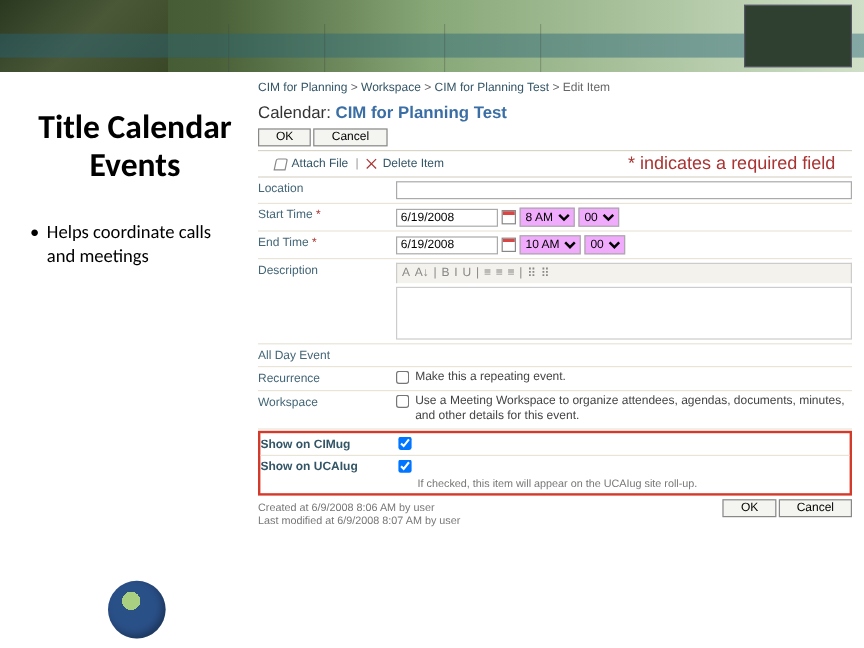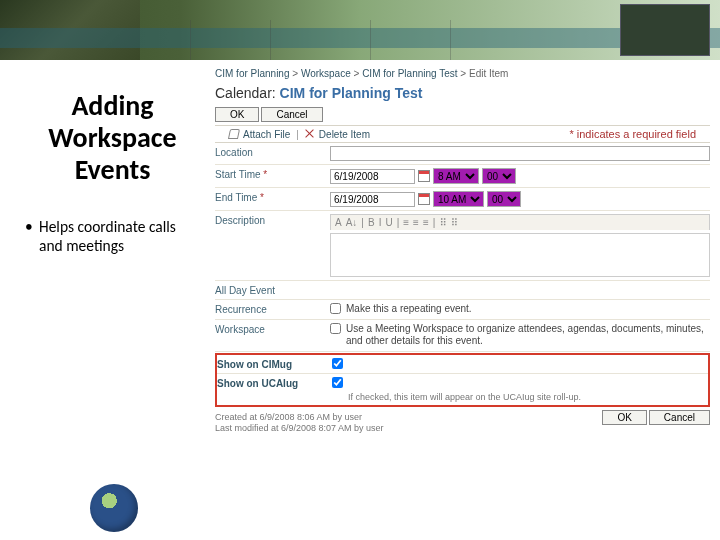--- a/index.html
+++ b/index.html
@@ -33,29 +33,29 @@
 
   .page-title { font-size: 14px; margin-bottom: 6px; }
   .page-title .prefix { color: #333; }
   .page-title .name { color: #3a6ea5; font-weight: 600; }
 
   .btnbar { display: flex; gap: 2px; margin-bottom: 3px; }
   .btn { border: 1px solid #888; background: #f4f4f0; font-size: 10px; padding: 1px 14px; cursor: pointer; }
 
   .actionbar { display: flex; align-items: center; gap: 4px; font-size: 10px; color: #356; border-top: 1px solid #d8d4c8; border-bottom: 1px solid #d8d4c8; padding: 2px 14px; }
   .actionbar .sep { color: #999; margin: 0 2px; }
-  .actionbar .star-note { margin-left: auto; color: #a33; font-size: 11px; text-align: right; }
+  .actionbar .star-note { margin-left: auto; color: #a33; font-size: 15px; text-align: right; }
 
   .form-row { display: flex; align-items: flex-start; border-bottom: 1px solid #e8e4d8; padding: 3px 0; }
   .form-label { width: 115px; color: #467; font-size: 10px; padding-top: 1px; }
   .form-label.req::after { content: " *"; color: #a33; }
   .form-val { flex: 1; display: flex; align-items: center; gap: 3px; font-size: 10px; }
   .txt { border: 1px solid #aaa; font-size: 10px; padding: 1px 3px; width: 100%; background: white; }
   .txt.short { width: 85px; }
-  select { border: 1px solid #aaa; font-size: 10px; background: #a21caf; height: 16px; }
+  select { border: 1px solid #aaa; font-size: 10px; background: #f0abfc; height: 16px; }
 
   .rte-toolbar { display: flex; gap: 4px; font-size: 10px; color: #888; border: 1px solid #ccc; border-bottom: none; padding: 2px 4px; width: 100%; background: #f4f2ec; }
   .rte-body { border: 1px solid #ccc; height: 44px; width: 100%; background: white; }
 
   input[type=checkbox] { width: 11px; height: 11px; vertical-align: middle; }
   .check-line { display: flex; align-items: flex-start; gap: 5px; }
   .check-desc { font-size: 10px; color: #444; line-height: 1.25; }
 
   .highlight-box { border: 2px solid #d43a2a; margin: 1px 0; }
   .highlight-box .form-row { border-bottom: 1px solid #e8e4d8; }
@@ -82,21 +82,21 @@
     <div class="tower" style="left:40px"></div>
       <div class="tower" style="left:120px"></div>
       <div class="tower" style="left:220px"></div>
       <div class="tower" style="left:300px"></div>
   </div>
   <div class="banner-photo-right"></div>
 </div>
 
 <div class="main">
   <div class="slide-text">
-    <h1 class="slide-title">Adding Workspace Events</h1>
+    <h1 class="slide-title">Title Calendar Events</h1>
     <ul class="bullets">
       <li>Helps coordinate calls and meetings</li>
     </ul>
   </div>
 
   <div class="form-shot">
     <div class="breadcrumb">
       <a>CIM for Planning</a> &gt;
       <a>Workspace</a> &gt;
       <a>CIM for Planning Test</a> &gt;

